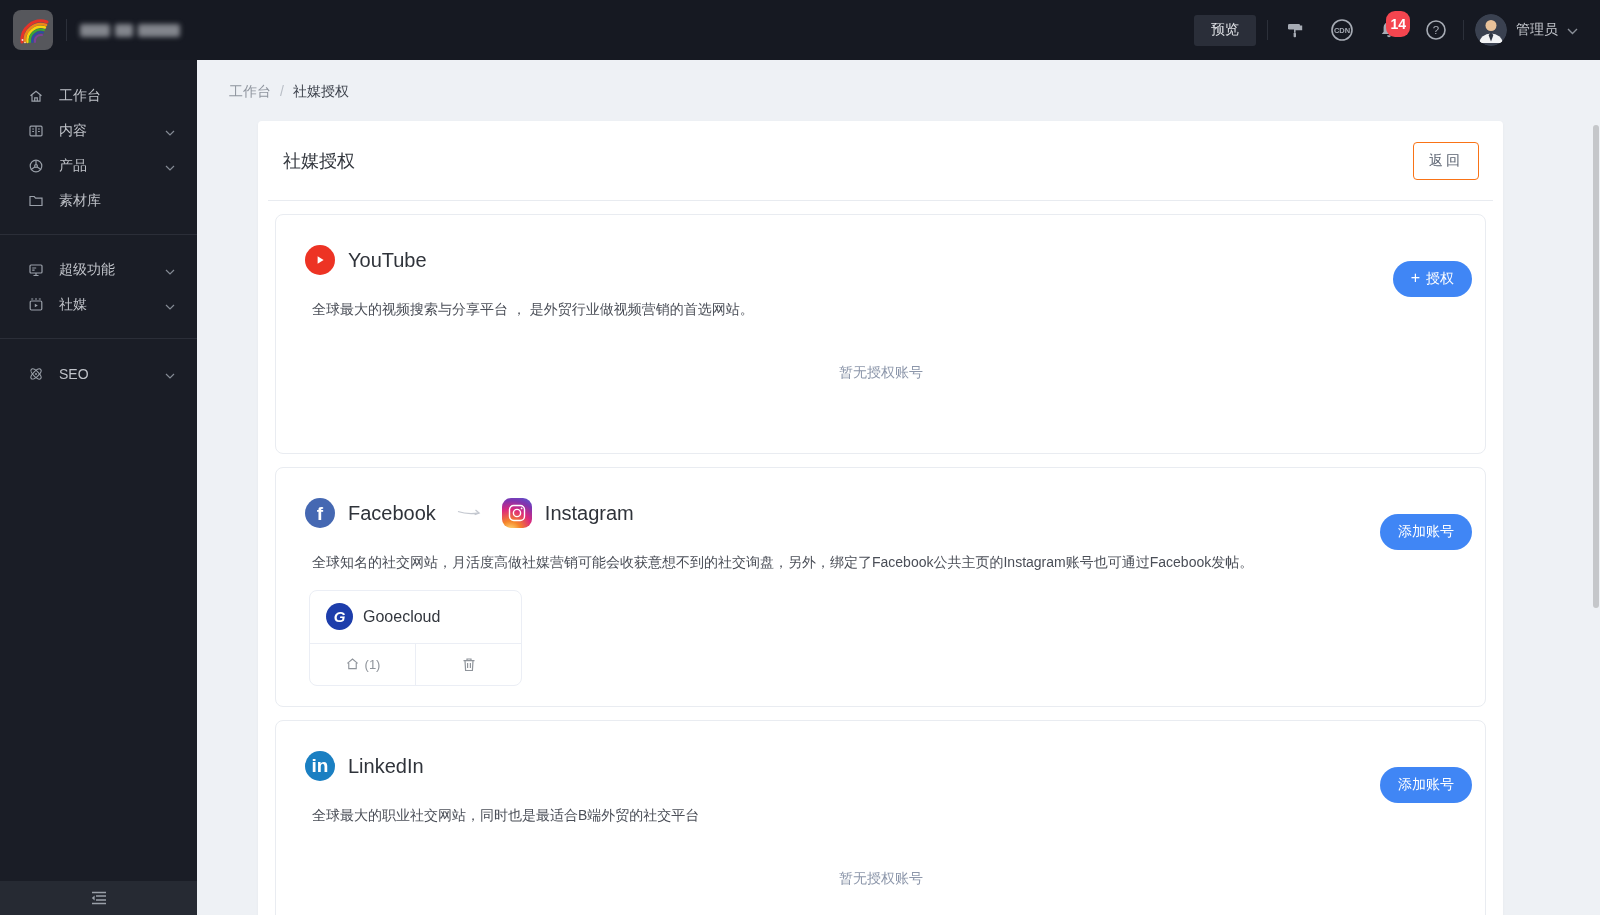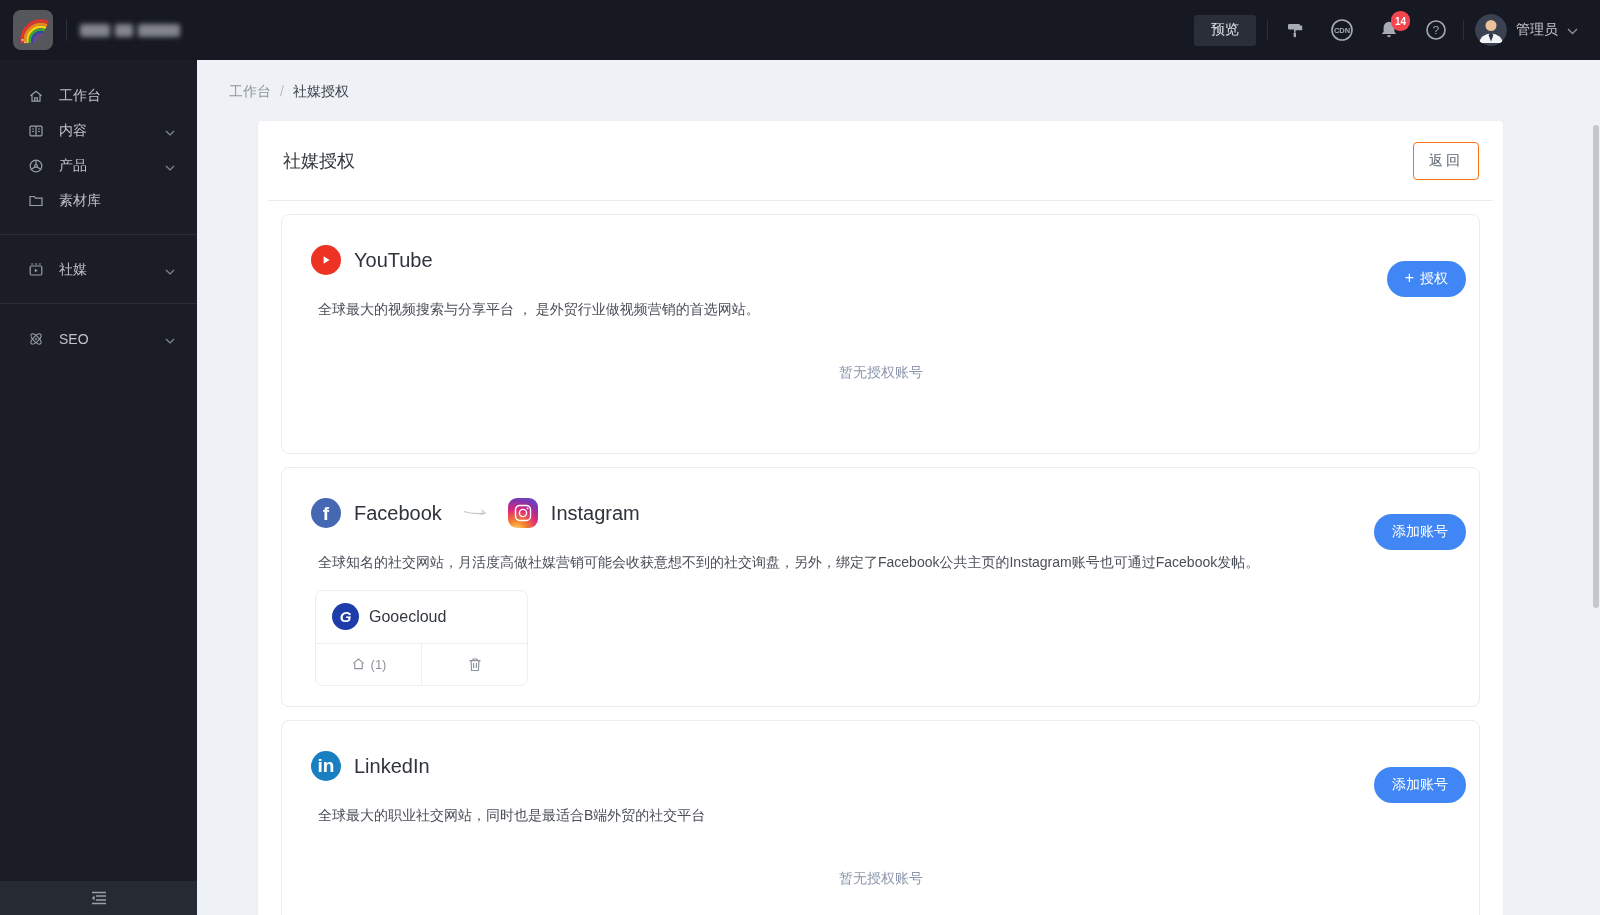--- a/index.html
+++ b/index.html
@@ -30,23 +30,23 @@
   .preview-btn {
     height:31px; padding:0 17px; background:#2a2e39; color:#e2e4e8;
     border:none; border-radius:3px; font-size:14px; cursor:pointer;
     font-family:inherit;
   }
   .tb-sep { width:1px; height:20px; background:#2c303a; margin:0 11px; }
   .tb-icons { display:flex; align-items:center; gap:23px; margin:0 4px; }
   .tb-icon { position:relative; width:24px; height:24px; display:flex;
     align-items:center; justify-content:center; color:#a6abb4; cursor:pointer; }
   .badge {
-    position:absolute; top:-7px; right:-9px; min-width:18px; height:20px;
+    position:absolute; top:-7px; right:-9px; min-width:18px; height:26px;
     background:var(--badge-red,#f5454f); color:#fff; border-radius:9px;
-    font-size:10px; display:flex; align-items:center; justify-content:center;
+    font-size:14px; display:flex; align-items:center; justify-content:center;
     padding:0 4px; font-weight:700;
   }
   .user { display:flex; align-items:center; gap:9px; cursor:pointer; }
   .avatar { width:32px; height:32px; border-radius:50%; overflow:hidden; flex:0 0 auto; }
   .user-name { color:#c3c6cc; font-size:14px; }
   .user .chev { color:#8a8f98; }
 
   
   .sidebar {
     position:absolute; top:60px; left:0; width:197px; height:855px;
@@ -80,21 +80,21 @@
   .card-header { height:79px; display:flex; align-items:center; padding:0 24px 0 25px; }
   .card-title { font-size:18px; font-weight:500; color:#33373e; flex:1; }
   .back-btn {
     background:#fff; border:1px solid #f97316; border-radius:4px; color:#5a6270;
     font-size:14px; padding:9px 15px; cursor:pointer; letter-spacing:3px;
     font-family:inherit;
   }
   .card-divider { height:1px; background:#e8ebf0; margin:0 10px; }
 
   .platform-card {
-    margin:13px 23px 11px; border:1px solid #e9ecf1; border-radius:8px;
+    margin:13px 17px 11px; border:1px solid #e9ecf1; border-radius:8px;
     min-height:240px; position:relative; padding:30px 28px 20px 29px;
   }
   .p-title-row { display:flex; align-items:center; gap:13px; }
   .p-icon { width:30px; height:30px; border-radius:50%; flex:0 0 auto;
     display:flex; align-items:center; justify-content:center; overflow:hidden; }
   .p-icon.yt { background:var(--youtube-red,#ed3324); }
   .p-icon.fb { background:var(--facebook-blue,#4568b2); color:#fff;
     font-weight:700; font-size:19px; }
   .p-icon.fb span { transform:translateY(1px); }
   .p-icon.ig { border-radius:9px;
@@ -256,20 +256,34 @@
       <span class="s-icon">
         <svg viewBox="0 0 16 16" width="16" height="16" fill="none" stroke="currentColor" stroke-width="1.2">
           <path d="M2 3.5h4.2l1.4 1.6H14v7.4H2z"></path>
         </svg>
       </span>
       <span class="s-label">素材库</span>
     </div>
 
     <div class="side-div"></div>
 
+    <div class="side-item">
+      <span class="s-icon">
+        <svg viewBox="0 0 16 16" width="16" height="16" fill="none" stroke="currentColor" stroke-width="1.2">
+          <rect x="2" y="3" width="12" height="8" rx="1"></rect>
+          <path d="M4.2 6h4M4.2 8.2h2.4M8 11v2.3M5.5 13.5h5"></path>
+        </svg>
+      </span>
+      <span class="s-label">超级功能</span>
+      <span class="s-chev">
+        <svg width="10" height="6" viewBox="0 0 10 6" fill="none" stroke="currentColor" stroke-width="1.2">
+            <path d="M1 1l4 4 4-4"></path>
+          </svg>
+      </span>
+    </div>
 
 
     <div class="side-item">
       <span class="s-icon">
         <svg viewBox="0 0 16 16" width="16" height="16" fill="none" stroke="currentColor" stroke-width="1.2">
           <rect x="2.2" y="4" width="11.6" height="9" rx="1.2"></rect>
           <path d="M3.2 2h2.2M7 2h2.2M10.8 2h2.2" stroke-dasharray="2 1.4"></path>
           <path d="M6.8 6.8l3 1.7-3 1.7z" fill="currentColor" stroke="none"></path>
         </svg>
       </span>

